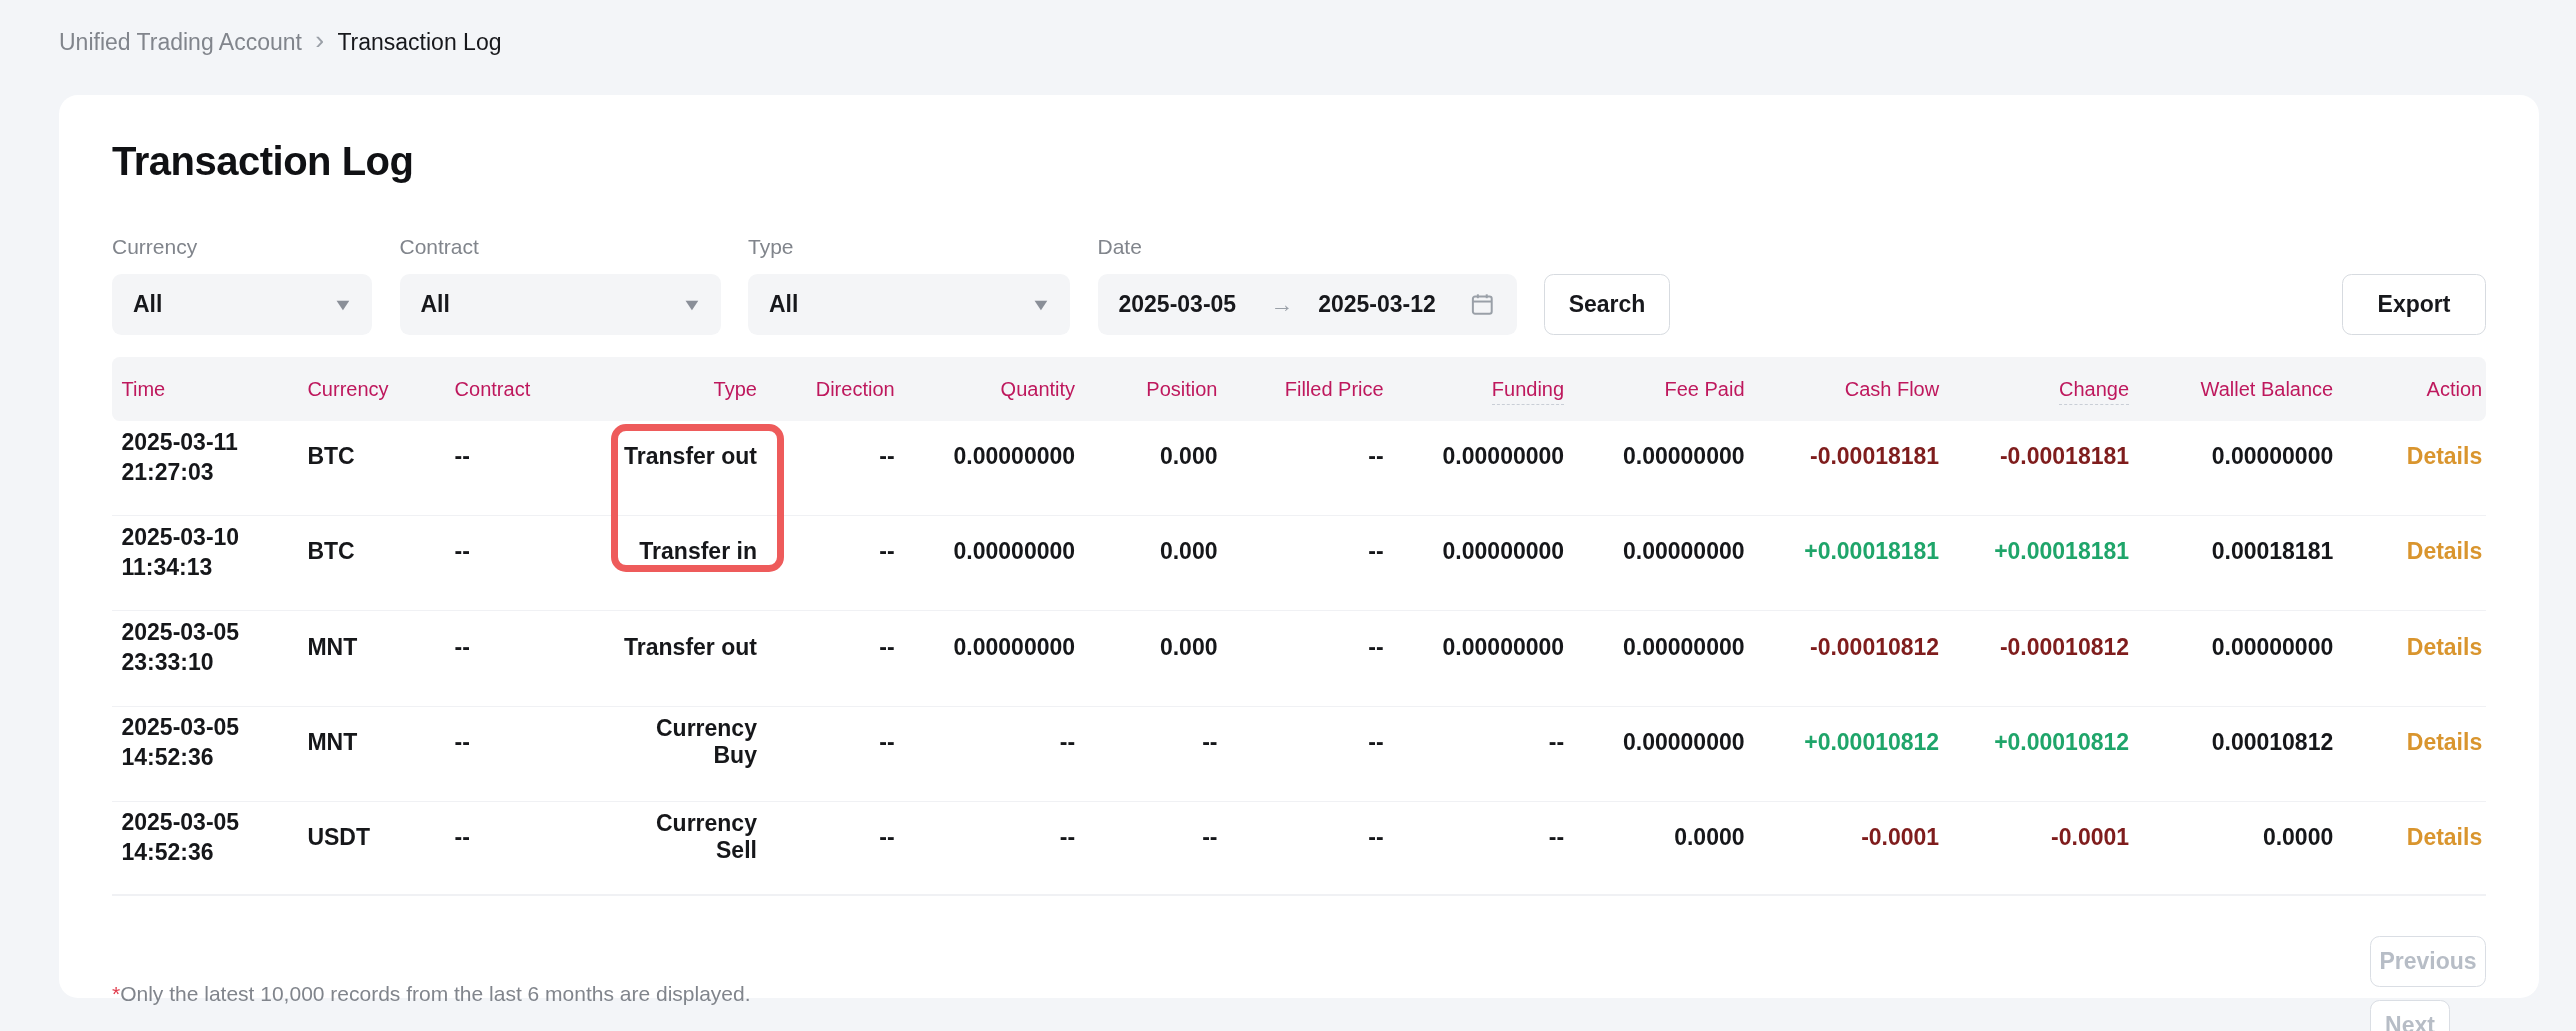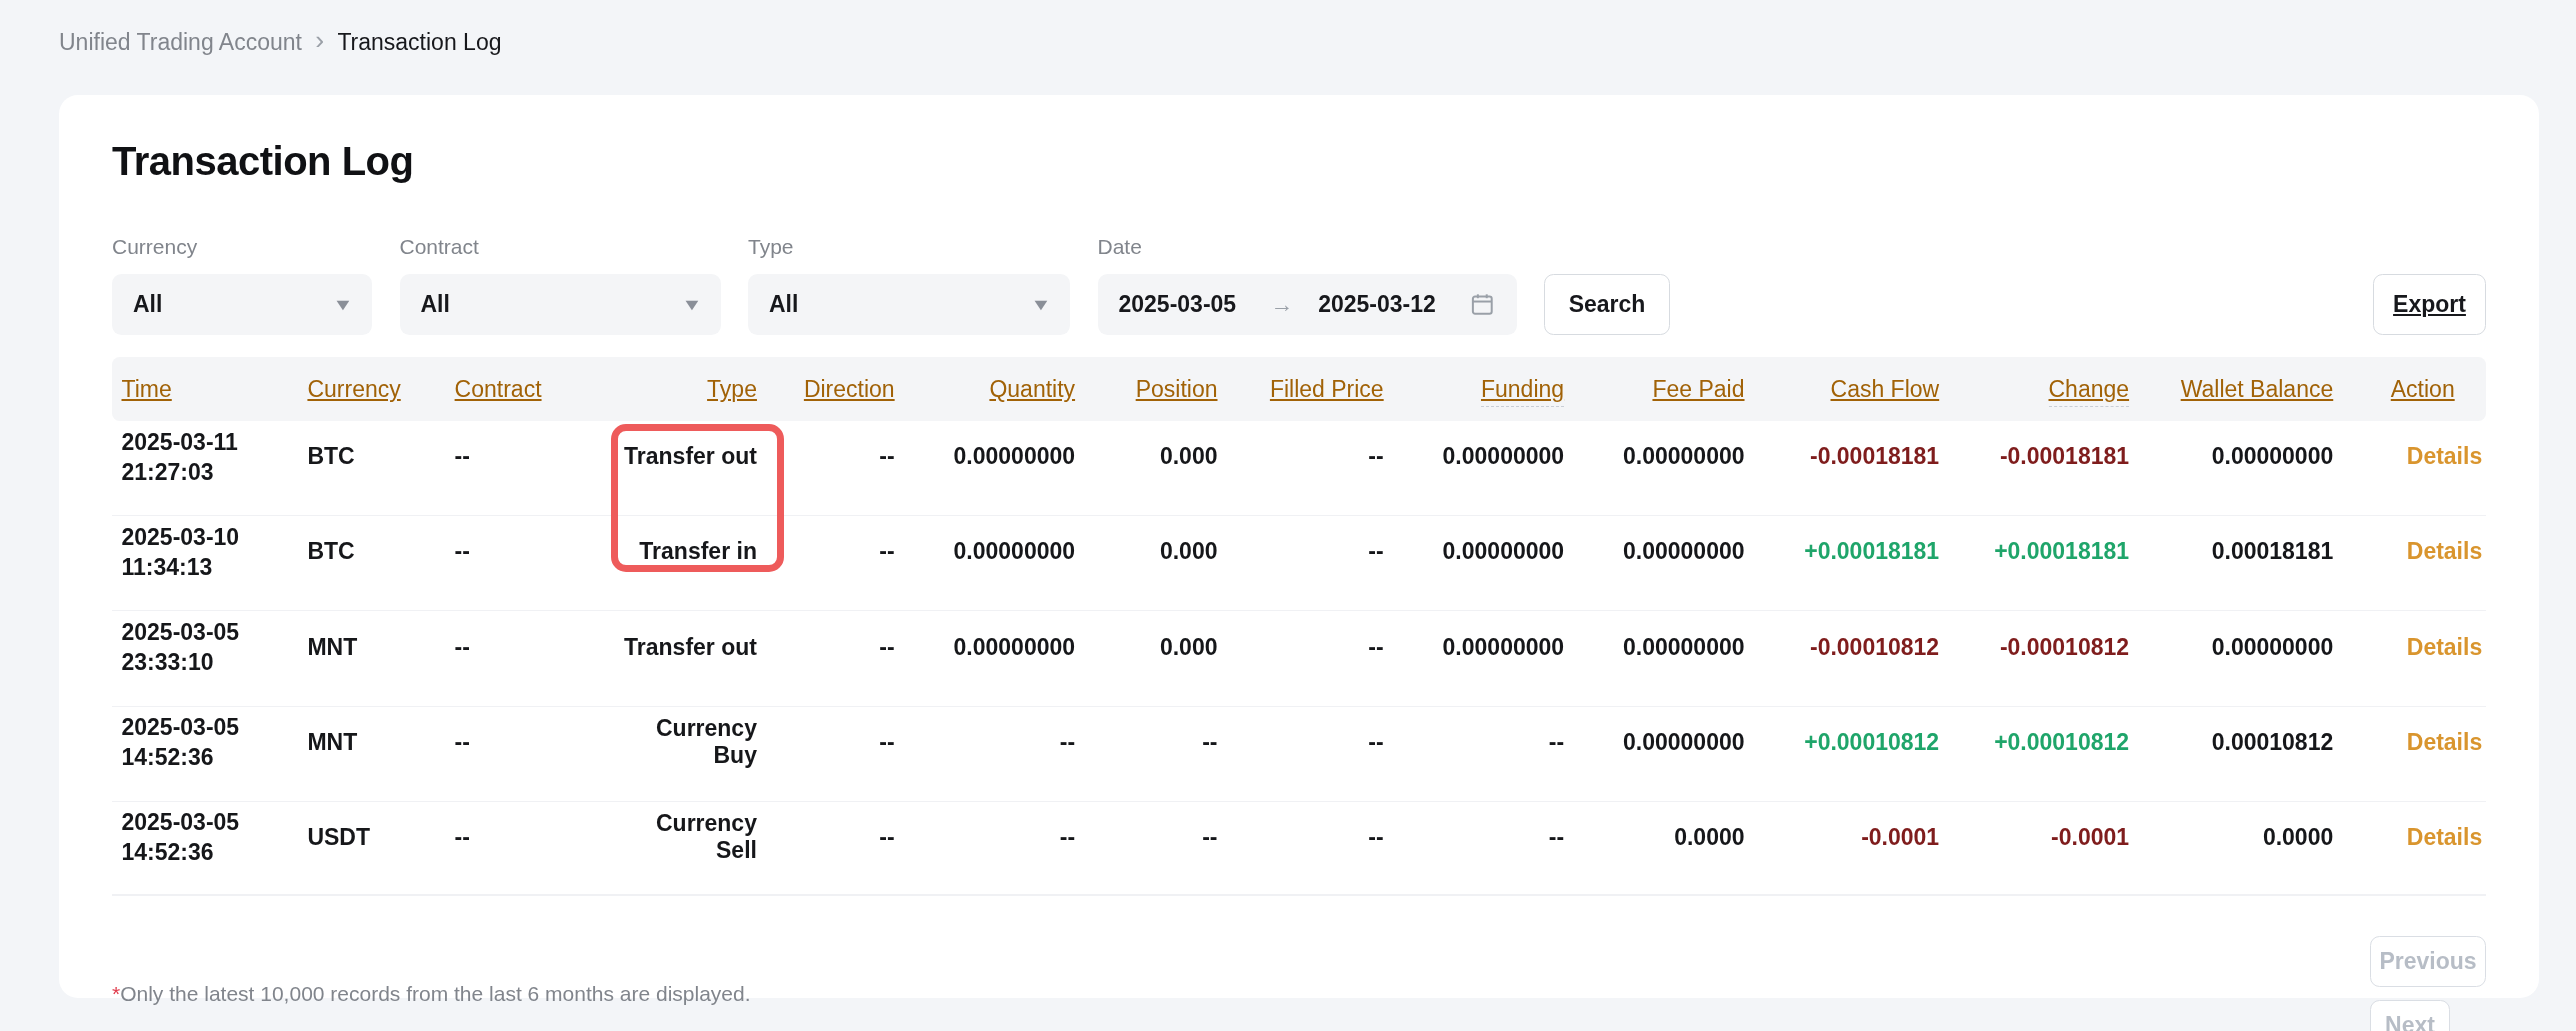--- a/index.html
+++ b/index.html
@@ -36,32 +36,32 @@
     align-items:center; padding:0 21px; font-size:23px; font-weight:700; cursor:pointer;
   }
   .date-arrow { color:#9aa0a8; font-size:23px; font-weight:400; margin:0 25px 0 34px; }
   .cal-icon { margin-left:auto; display:flex; }
   .btn {
     height:61px; background:#ffffff; border:1.9px solid #d7dbe0; border-radius:9.5px;
     font-size:23px; font-weight:700; color:#17181c; display:flex; align-items:center;
     justify-content:center; cursor:pointer;
   }
   .btn-search { width:126px; }
-  .btn-export { width:113px; margin-left:auto;text-decoration:underline; }
+  .btn-export { width:144px; margin-left:auto; }
 
   
   .table-wrap { position:relative; margin-top:22px; }
   table { width:100%; border-collapse:collapse; table-layout:fixed; }
   thead tr { background:#f4f5f7; }
   th {
-    height:64px; font-size:23px; font-weight:400; color:#a16207; padding:0 15px;
-    white-space:nowrap; overflow:hidden;text-decoration:underline;
+    height:64px; font-size:20px; font-weight:400; color:#be185d; padding:0 15px;
+    white-space:nowrap; overflow:hidden;
   }
   th:first-child { border-radius:7.6px 0 0 7.6px; padding-left:9.5px; }
-  th:last-child { border-radius:0 7.6px 7.6px 0; padding-right:3.8px;text-align:center; }
+  th:last-child { border-radius:0 7.6px 7.6px 0; padding-right:3.8px; }
   td { height:90px; font-size:23px; font-weight:600; color:#16171a; padding:5.7px 15px 28.5px 15px; vertical-align:middle; }
   td:first-child { padding-left:9.5px; } td:last-child { padding-right:3.8px; }
   tbody tr { border-bottom:1.9px solid #f0f1f4; }
   tbody tr:last-child { border-bottom:none; }
   .table-wrap::after { content:""; position:absolute; left:0; right:0; bottom:0; height:1.9px; background:#f0f1f4; }
   .al-left { text-align:left; } .al-right { text-align:right; }
   .dashed-underline { border-bottom:1.9px dashed #c9ced6; padding-bottom:4.7px; cursor:help; }
   .time-line { line-height:30px; }
   .neg { color:#7f1d1d; } .pos { color:#1fa56a; }
   .details-link { color:#d9952e; cursor:pointer; }

